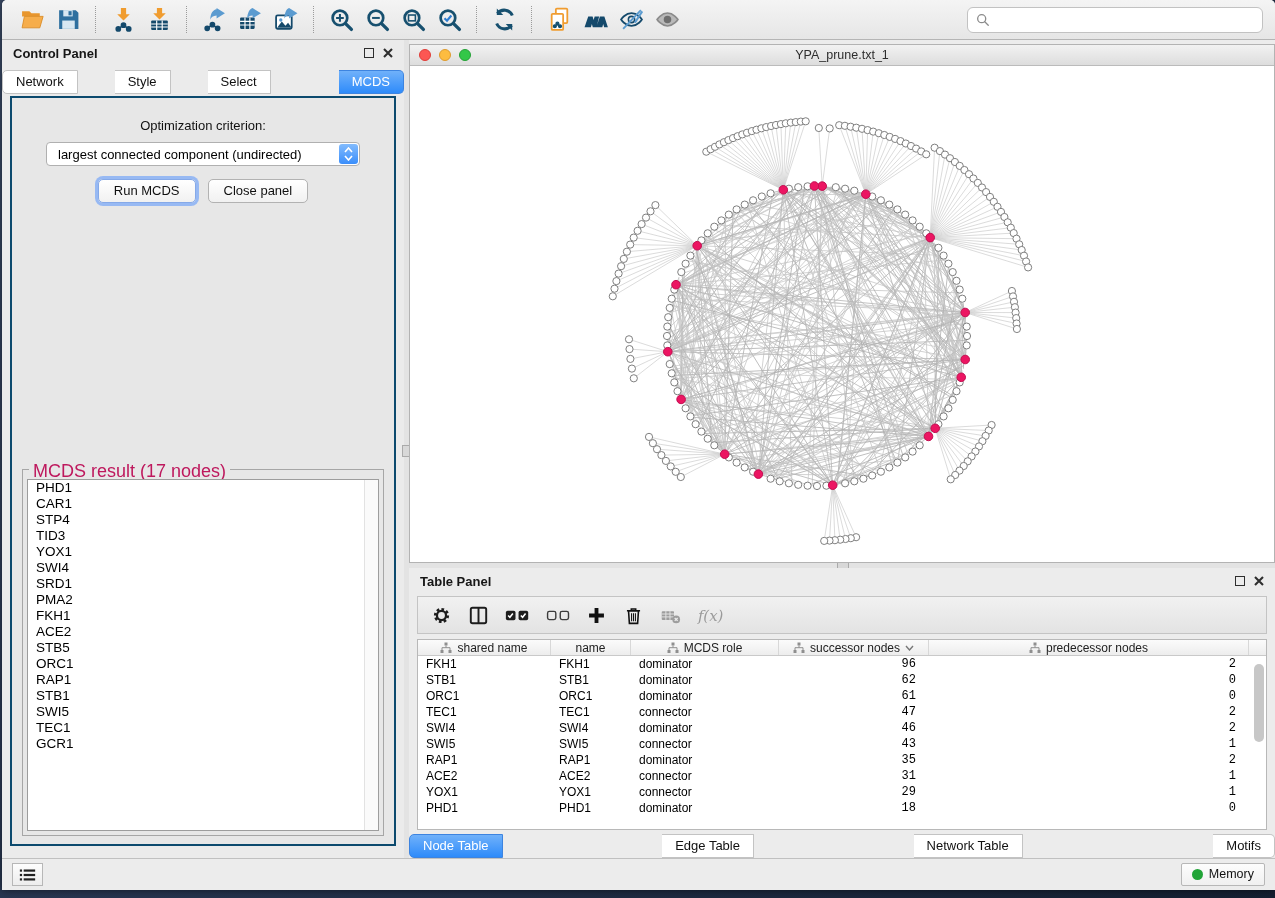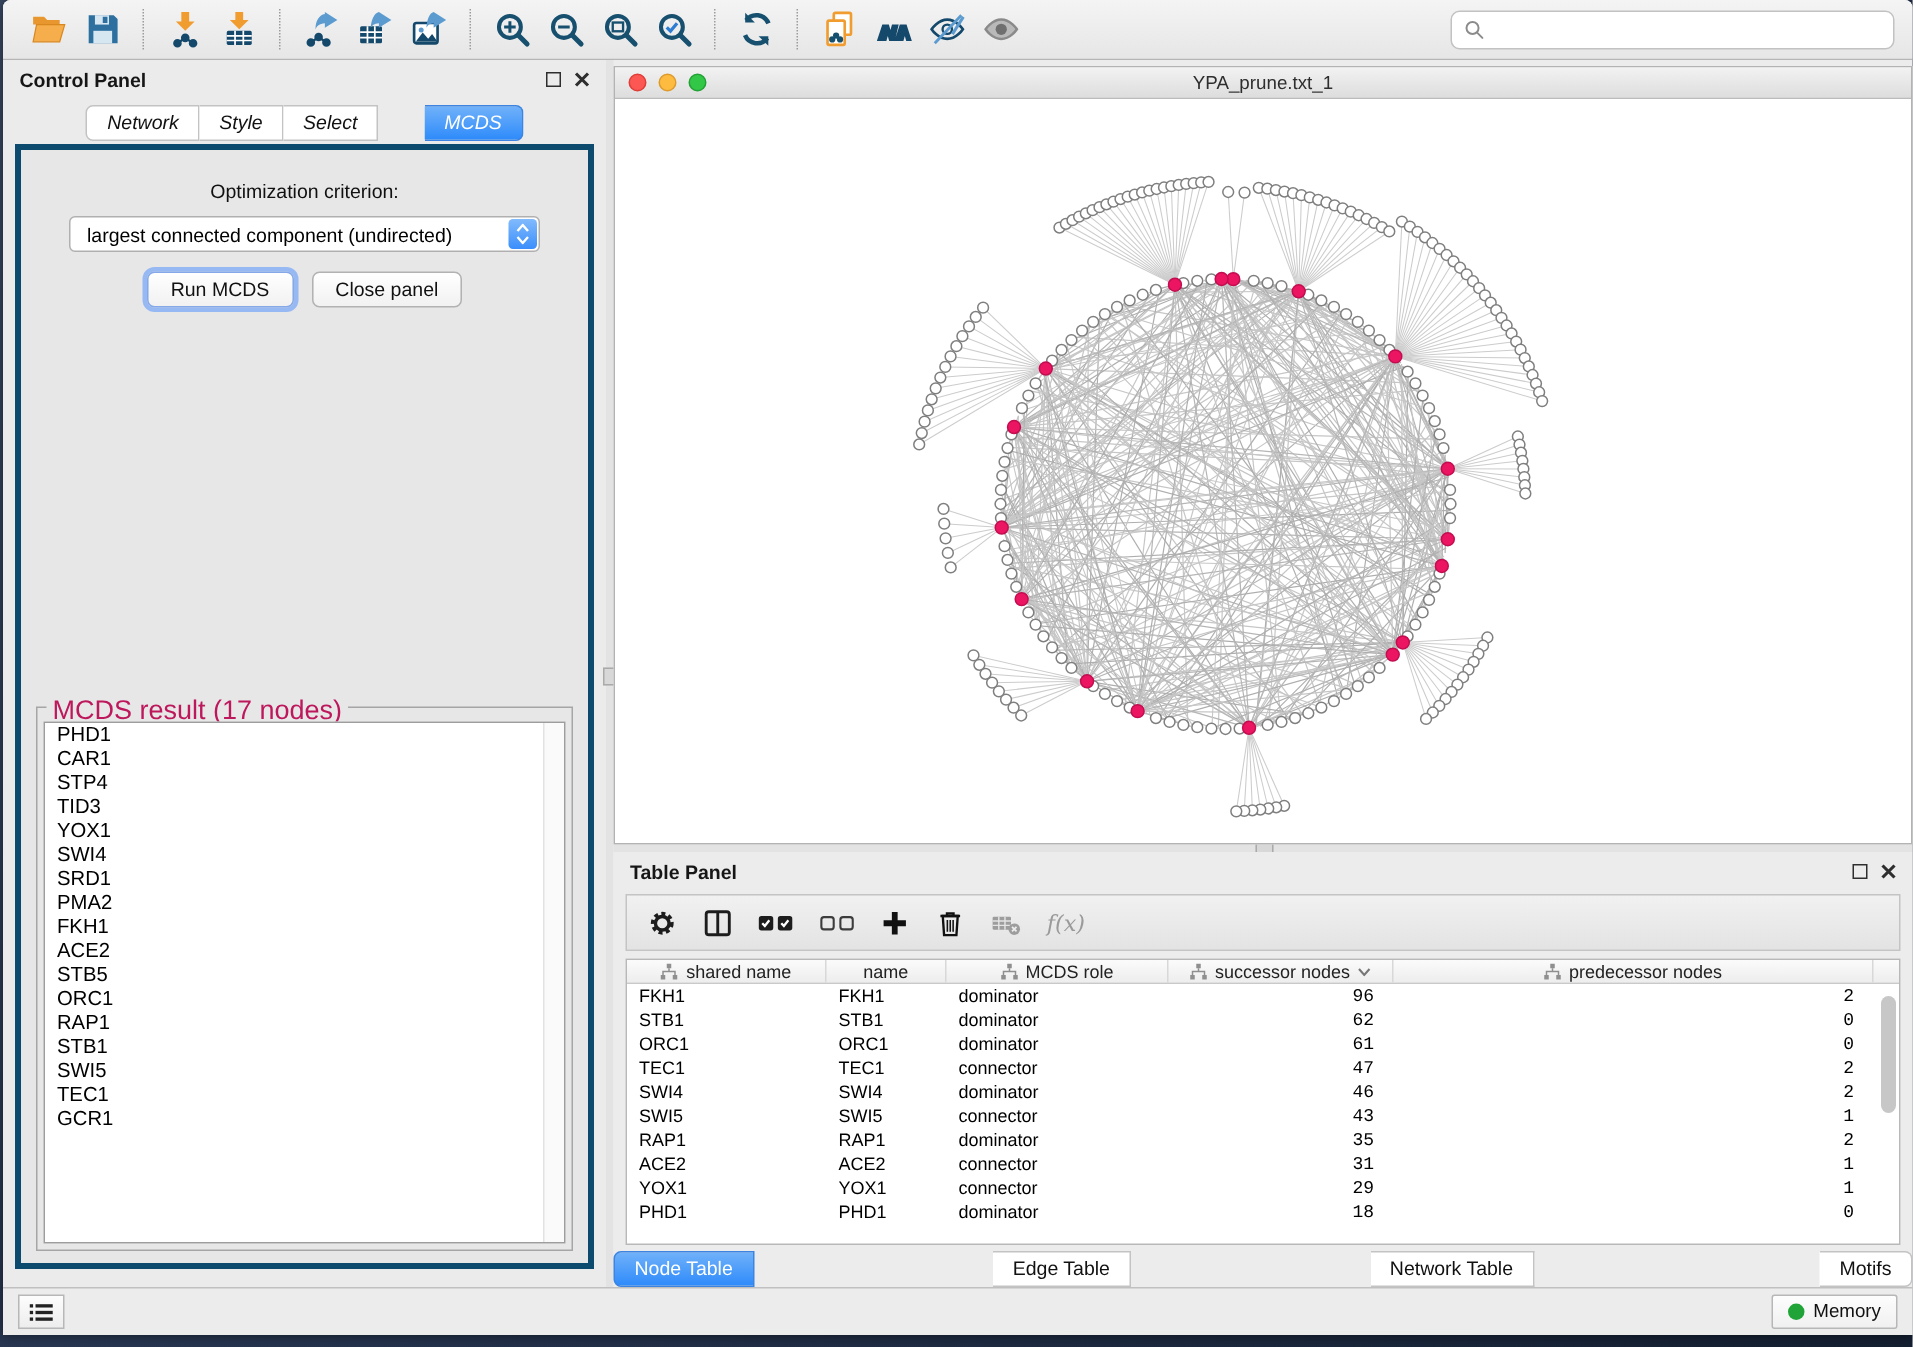--- a/index.html
+++ b/index.html
@@ -37,31 +37,31 @@
   .search-box input { border:none; outline:none; flex:1; font-size:13px; background:transparent; font-family:inherit; }
 
   
   .panel-header { height:26px; display:flex; align-items:center; padding:0 11px; font-size:13px; color:#161616;font-weight:bold; }
   .panel-ctrls { margin-left:auto; display:flex; align-items:center; gap:9px; }
   .float-ico { width:10px; height:10px; border:1.6px solid #2e2e2e; display:inline-block; }
   .close-ico svg { width:10px; height:10px; display:block; }
 
   
   .control-panel { position:absolute; left:0; top:40px; width:402px; bottom:32px; background:#ebebeb; }
-  .cp-tabs { display:flex; justify-content:center; margin-top:4px;font-style:italic; }
+  .cp-tabs { display:flex; justify-content:space-between; margin-top:4px; }
   .seg {
     font-size:13px; padding:3px 13px 4px; background:#fff; color:#111;
     border:1px solid #c3c3c3; border-left:none; cursor:default;
   }
   .seg:first-child { border-left:1px solid #c3c3c3; border-radius:5px 0 0 5px; }
   .seg:last-child { border-radius:0 5px 5px 0;margin-left:31px; }
   .seg.active { background:linear-gradient(#70b1fa,#2e8bfa); color:#fff; border-color:#3d84e0; }
   .cp-content {
     position:absolute; left:8px; right:8px; top:56px; bottom:12px;
-    background:#e7e7e7; border:4px solid #0c4a6e;
+    background:#e7e7e7; border:2px solid #0c4a6e;
   }
   .opt-label { text-align:center; margin-top:20px; font-size:13px; color:#111; }
   .combo {
     width:314px; margin:9px auto 0; height:24px; background:#fff;
     border:1px solid #b0b0b0; border-radius:4px; position:relative;
     display:flex; align-items:center; padding-left:11px; font-size:13px;
   }
   .combo-stepper {
     position:absolute; right:1px; top:1px; bottom:1px; width:19px;
     background:linear-gradient(#82bbfd,#3a8efb); border-radius:3px;

